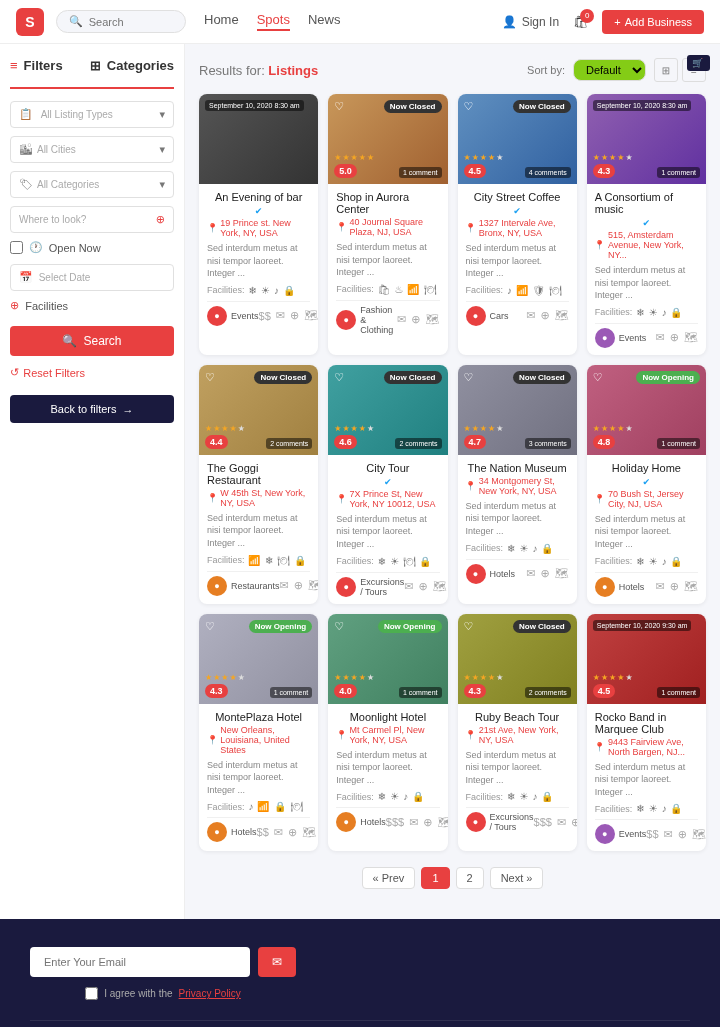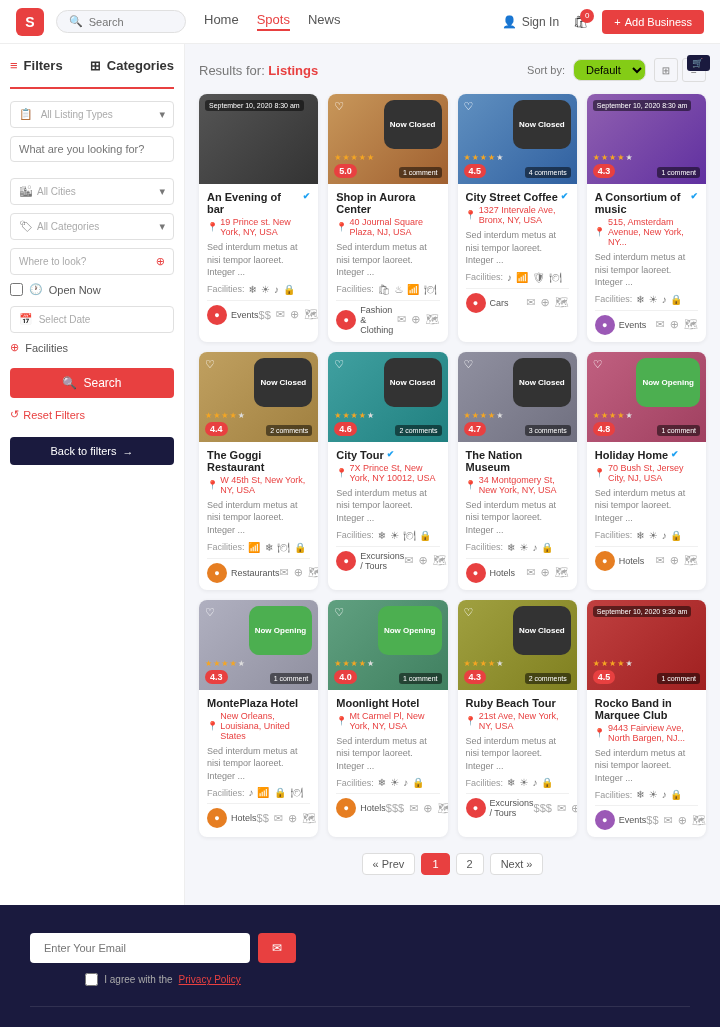--- a/index.html
+++ b/index.html
@@ -43,28 +43,28 @@
     .results-header { display: flex; align-items: center; justify-content: space-between; margin-bottom: 12px; }
     .sort-row { display: flex; align-items: center; gap: 8px; font-size: 11px; color: #777; }
     .sort-select { border: 1px solid #ddd; border-radius: 8px; padding: 3px 8px; font-size: 11px; background: #84cc16; }
     .view-icons { display: flex; gap: 4px; }
     .view-icon { width: 24px; height: 24px; border: 1px solid #ddd; border-radius: 3px; display: flex; align-items: center; justify-content: center; cursor: pointer; font-size: 10px; color: #777; }
 
     
     .cards-grid { display: grid; grid-template-columns: repeat(4, 1fr); gap: 10px; margin-bottom: 14px; }
     .card { background: #fff; border-radius: 8px; overflow: hidden; box-shadow: 0 1px 4px rgba(0,0,0,0.07); }
     .card-img { position: relative; height: 90px; overflow: hidden; }
-    .card-badge { position: absolute; top: 6px; right: 6px; font-size: 8px; padding: 20px 6px; border-radius: 10px; font-weight: 600; }
+    .card-badge { position: absolute; top: 6px; right: 6px; font-size: 8px; padding: 2px 6px; border-radius: 10px; font-weight: 600; }
     .badge-closed { background: #333; color: #fff; }
     .badge-opening { background: #4caf50; color: #fff; }
     .card-date { position: absolute; top: 6px; left: 6px; background: rgba(0,0,0,0.5); color: #fff; font-size: 7px; padding: 2px 4px; border-radius: 3px; }
     .card-heart { position: absolute; top: 6px; left: 6px; color: #fff; font-size: 11px; cursor: pointer; }
     .card-comments { position: absolute; bottom: 6px; right: 6px; background: rgba(0,0,0,0.5); color: #fff; font-size: 7px; padding: 2px 4px; border-radius: 3px; }
     .card-body { padding: 7px 8px; }
-    .card-name { font-size: 11px; font-weight: 700; color: #222; margin-bottom: 2px; display: flex; align-items: flex-start; gap: 3px; }
+    .card-name { font-size: 11px; font-weight: 400; color: #222; margin-bottom: 2px; display: flex; align-items: center; gap: 3px; flex-direction: column; }
     .verified { color: #1da1f2; font-size: 9px; }
     .card-address { font-size: 9px; color: #e84040; margin-bottom: 4px; display: flex; align-items: center; gap: 2px; }
     .card-desc { font-size: 9px; color: #888; line-height: 1.4; margin-bottom: 5px; }
     .card-facilities { font-size: 9px; color: #777; margin-bottom: 5px; display: flex; align-items: center; gap: 4px; flex-wrap: wrap; }
     .fac-icon { font-size: 10px; }
     .card-footer { display: flex; align-items: center; justify-content: space-between; padding-top: 4px; border-top: 1px solid #f0f0f0; }
     .card-category { display: flex; align-items: center; gap: 4px; }
     .cat-avatar { width: 20px; height: 20px; border-radius: 50%; display: flex; align-items: center; justify-content: center; font-size: 9px; color: #fff; flex-shrink: 0; }
     .cat-name { font-size: 9px; color: #555; }
     .card-actions { display: flex; gap: 5px; align-items: center; }
@@ -153,23 +153,20 @@
       </div>
     </div>
     <hr class="sidebar-divider">
 
     <div class="sidebar-select">
       <span>📋</span>
       <span style="font-size:10px;color:#aaa;flex:1;margin-left:8px;">All Listing Types</span>
       <span>▾</span>
     </div>
 
-    <div style="position:relative;margin-bottom:8px;">
-      <input class="sidebar-input" placeholder="What are you looking for?" style="">
-    </div>
 
     <div class="sidebar-select">
       <span>🏙</span>
       <span style="font-size:10px;color:#aaa;flex:1;margin-left:4px;">All Cities</span>
       <span>▾</span>
     </div>
 
     <div class="sidebar-select">
       <span>🏷</span>
       <span style="font-size:10px;color:#aaa;flex:1;margin-left:4px;">All Categories</span>

